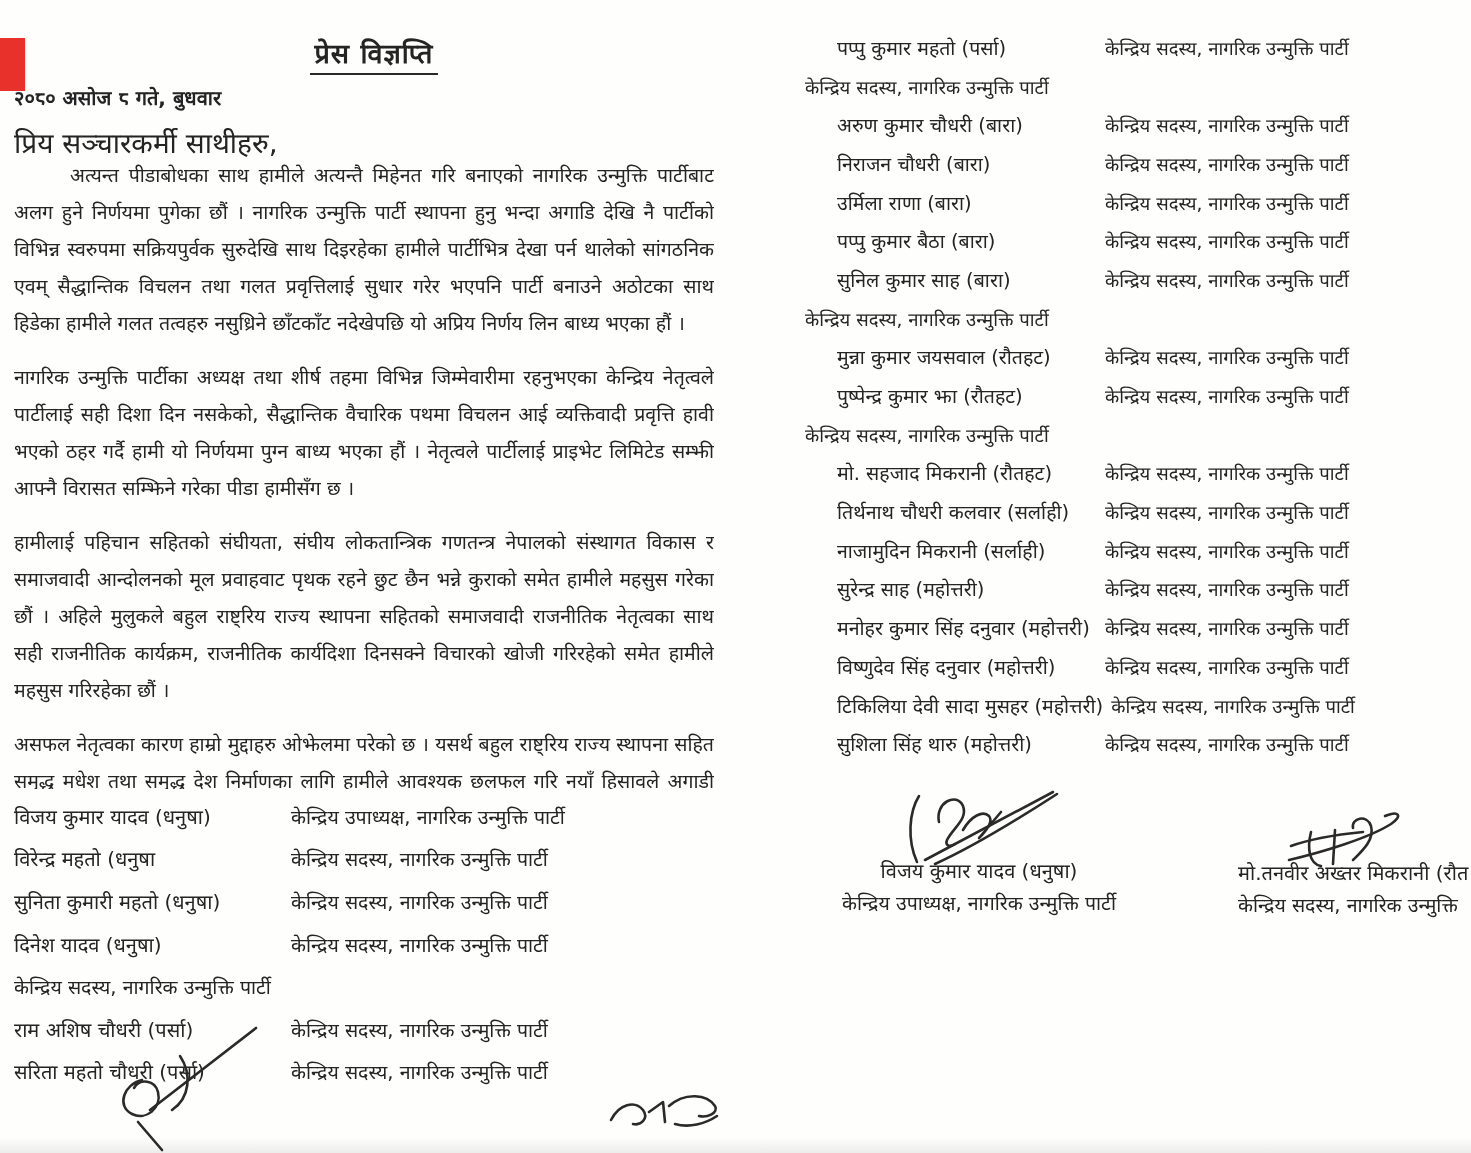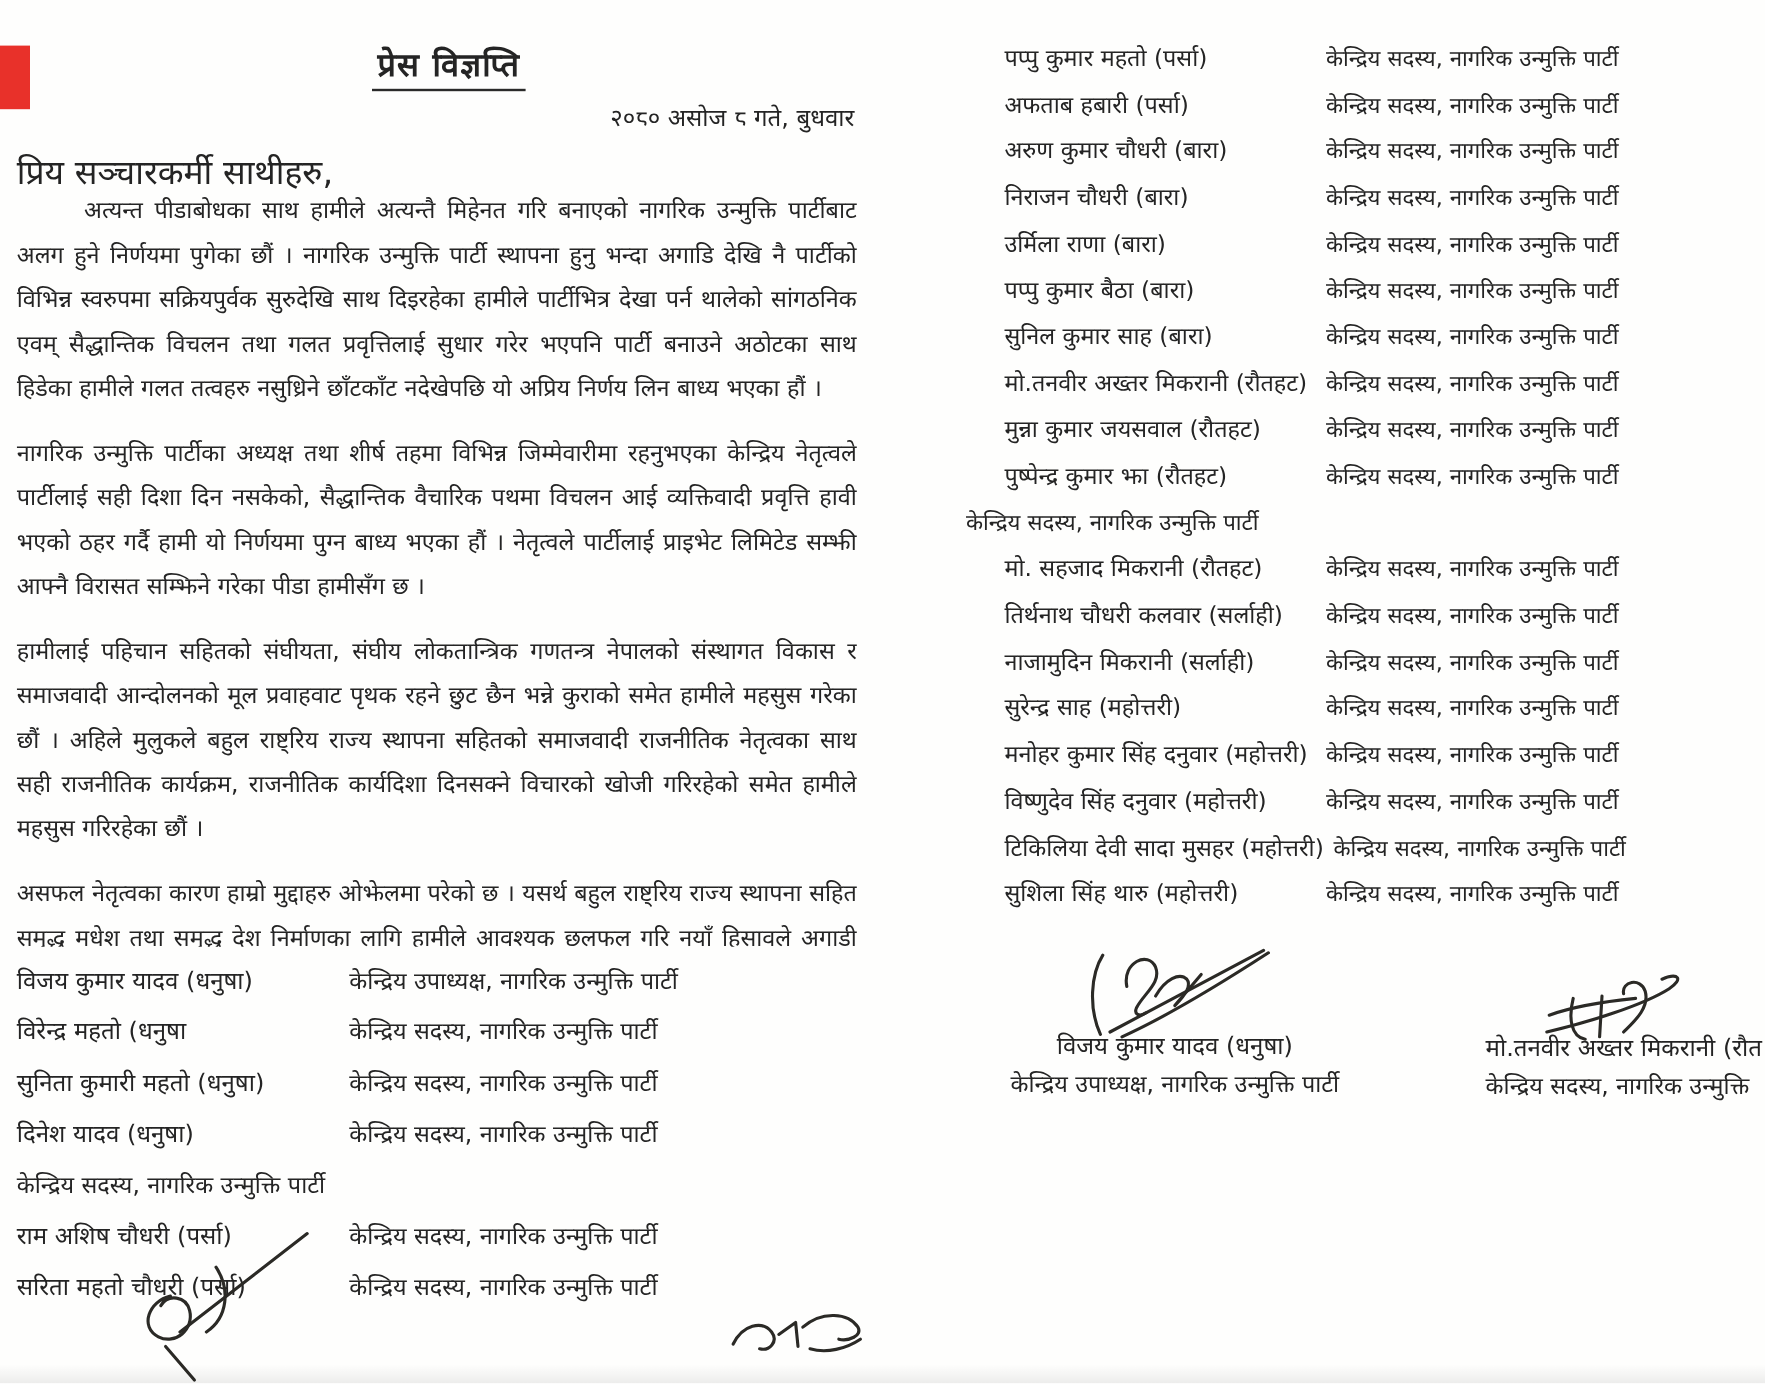--- a/index.html
+++ b/index.html
@@ -15,21 +15,21 @@
     content:"";position:absolute;left:0;right:0;bottom:0;height:16px;
     background:linear-gradient(to bottom,rgba(0,0,0,0),rgba(0,0,0,0.07));
     pointer-events:none;
   }
   .red-mark{position:absolute;left:0;top:38px;width:25px;height:53px;}
   .title-wrap{position:absolute;left:14px;top:34px;width:700px;text-align:center;}
   .title{
     font-size:27px;font-weight:bold;letter-spacing:1px;
     border-bottom:2.5px solid #2a2a2a;padding:0 4px 4px 4px;margin-left:20px;
   }
-  .date-line{position:absolute;left:14px;top:84px;width:698px;text-align:right;font-size:20px;}
+  .date-line{position:absolute;left:14px;top:84px;width:698px;text-align:left;font-size:20px;font-weight:bold;}
   .greeting{position:absolute;left:14px;top:123px;font-size:28px;}
   .paras{
     position:absolute;left:14px;top:157px;width:700px;max-height:632px;overflow:hidden;
     font-size:19.5px;line-height:37px;text-align:justify;
   }
   .paras p{margin:0 0 17px 0;}
   .paras p.indent{text-indent:56px;}
   
   .left-list{position:absolute;left:14px;top:795px;width:716px;}
   .l-row{display:flex;align-items:center;height:42.6px;font-size:20px;}
@@ -110,21 +110,20 @@
     </div>
 
   <div class="right-list">
 
       <div class="r-row">
         <div class="r-name">पप्पु कुमार महतो (पर्सा)</div>
         <div class="r-pos">केन्द्रिय सदस्य, नागरिक उन्मुक्ति पार्टी</div>
       </div>
 
       <div class="r-row">
-        <div class="r-name">अफताब हबारी (पर्सा)</div>
         <div class="r-pos">केन्द्रिय सदस्य, नागरिक उन्मुक्ति पार्टी</div>
       </div>
 
       <div class="r-row">
         <div class="r-name">अरुण कुमार चौधरी (बारा)</div>
         <div class="r-pos">केन्द्रिय सदस्य, नागरिक उन्मुक्ति पार्टी</div>
       </div>
 
       <div class="r-row">
         <div class="r-name">निराजन चौधरी (बारा)</div>
@@ -140,21 +139,20 @@
         <div class="r-name">पप्पु कुमार बैठा (बारा)</div>
         <div class="r-pos">केन्द्रिय सदस्य, नागरिक उन्मुक्ति पार्टी</div>
       </div>
 
       <div class="r-row">
         <div class="r-name">सुनिल कुमार साह (बारा)</div>
         <div class="r-pos">केन्द्रिय सदस्य, नागरिक उन्मुक्ति पार्टी</div>
       </div>
 
       <div class="r-row">
-        <div class="r-name">मो.तनवीर अख्तर मिकरानी (रौतहट)</div>
         <div class="r-pos">केन्द्रिय सदस्य, नागरिक उन्मुक्ति पार्टी</div>
       </div>
 
       <div class="r-row">
         <div class="r-name">मुन्ना कुमार जयसवाल (रौतहट)</div>
         <div class="r-pos">केन्द्रिय सदस्य, नागरिक उन्मुक्ति पार्टी</div>
       </div>
 
       <div class="r-row">
         <div class="r-name">पुष्पेन्द्र कुमार झा (रौतहट)</div>

